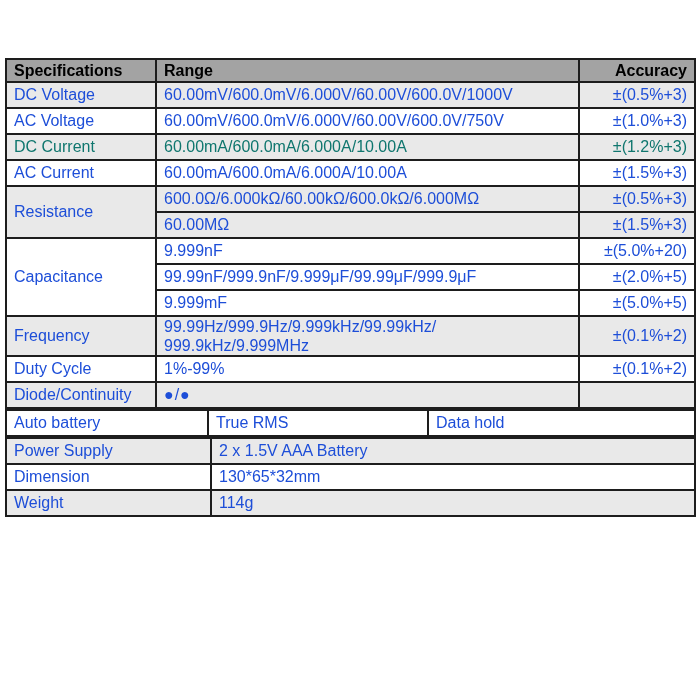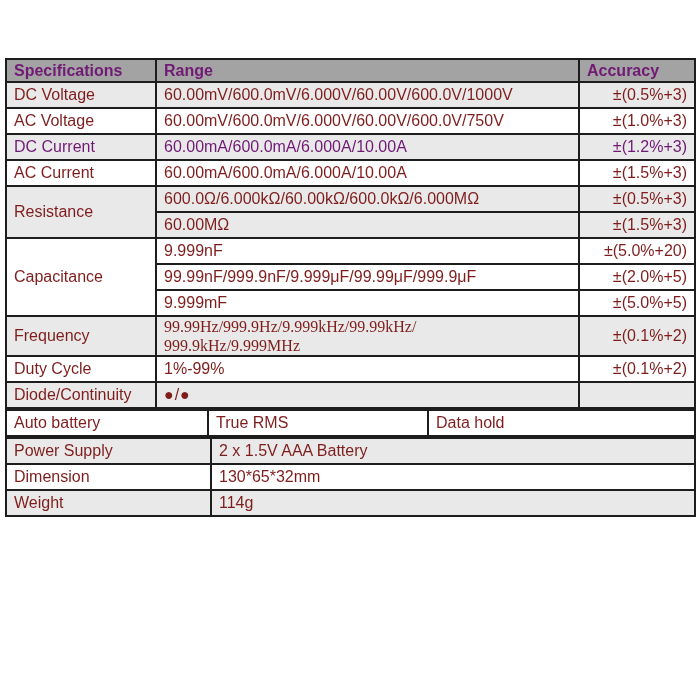--- a/index.html
+++ b/index.html
@@ -19,39 +19,39 @@
   }
   table {
     border-collapse: collapse;
     table-layout: fixed;
     width: 689px;
   }
   td {
     box-sizing: border-box;
     border: 2px solid #1d1d1d;
     font-size: 16px;
-    color: #7f1d1d;
+    color: #1d4ed8;
     padding: 0 7px;
     height: 26px;
     vertical-align: middle;
     white-space: nowrap;
     overflow: hidden;
     background: #ffffff;
   }
   tr.hdr td, tr.sec td {
     background: #a3a3a3;
-    color: #701a75;
+    color: #000000;
     font-weight: bold;
     height: 23px;
   }
   tr.gray td { background: #e9e9e9; }
   td.acc { text-align: right; }
-  td.acc-hdr { text-align: left; margin-top: 16px; }
-  td.freq-cell { white-space: pre-line; line-height: 19px; height: 28px; font-family: Liberation Serif, serif; }
-  tr.lighter td { color: #701a75; }
+  td.acc-hdr { text-align: right; margin-top: 16px; }
+  td.freq-cell { white-space: pre-line; line-height: 19px; height: 28px; }
+  tr.lighter td { color: #0f766e; }
   td.diode-cell { letter-spacing: 1px; }
 </style>
 </head>
 <body>
 
 <div class="page">
   <div class="sheet">
 
     <table>
       <colgroup>

